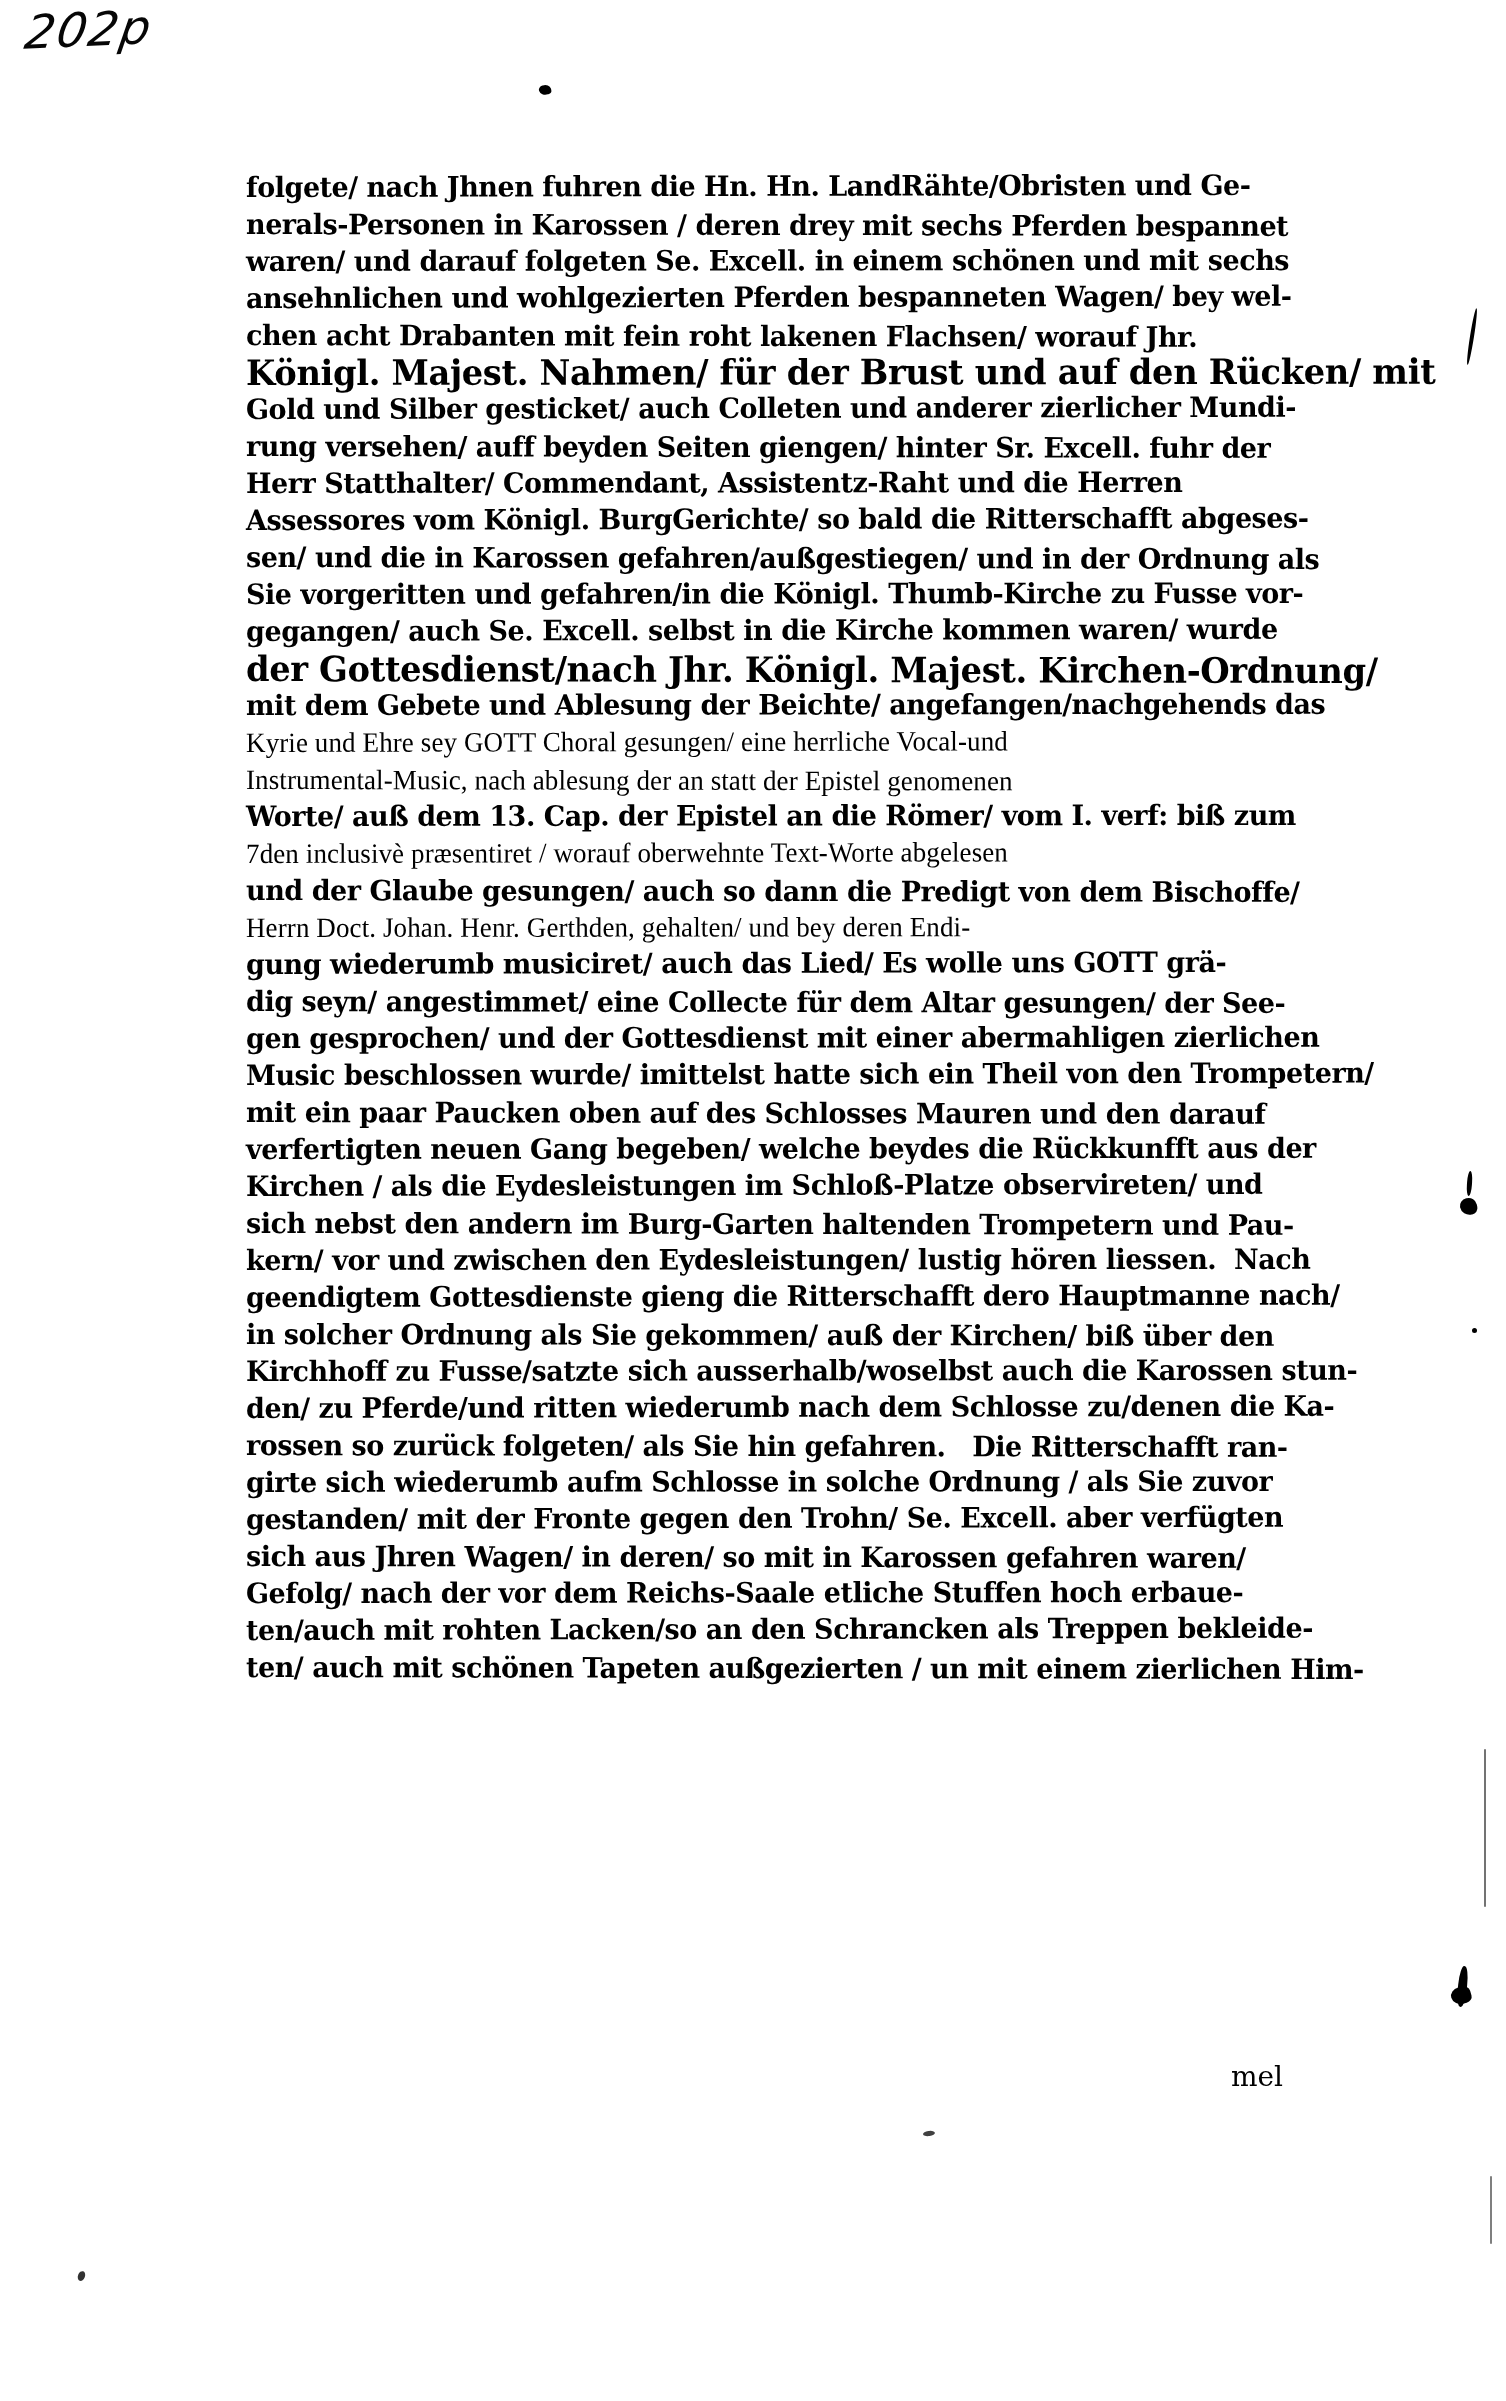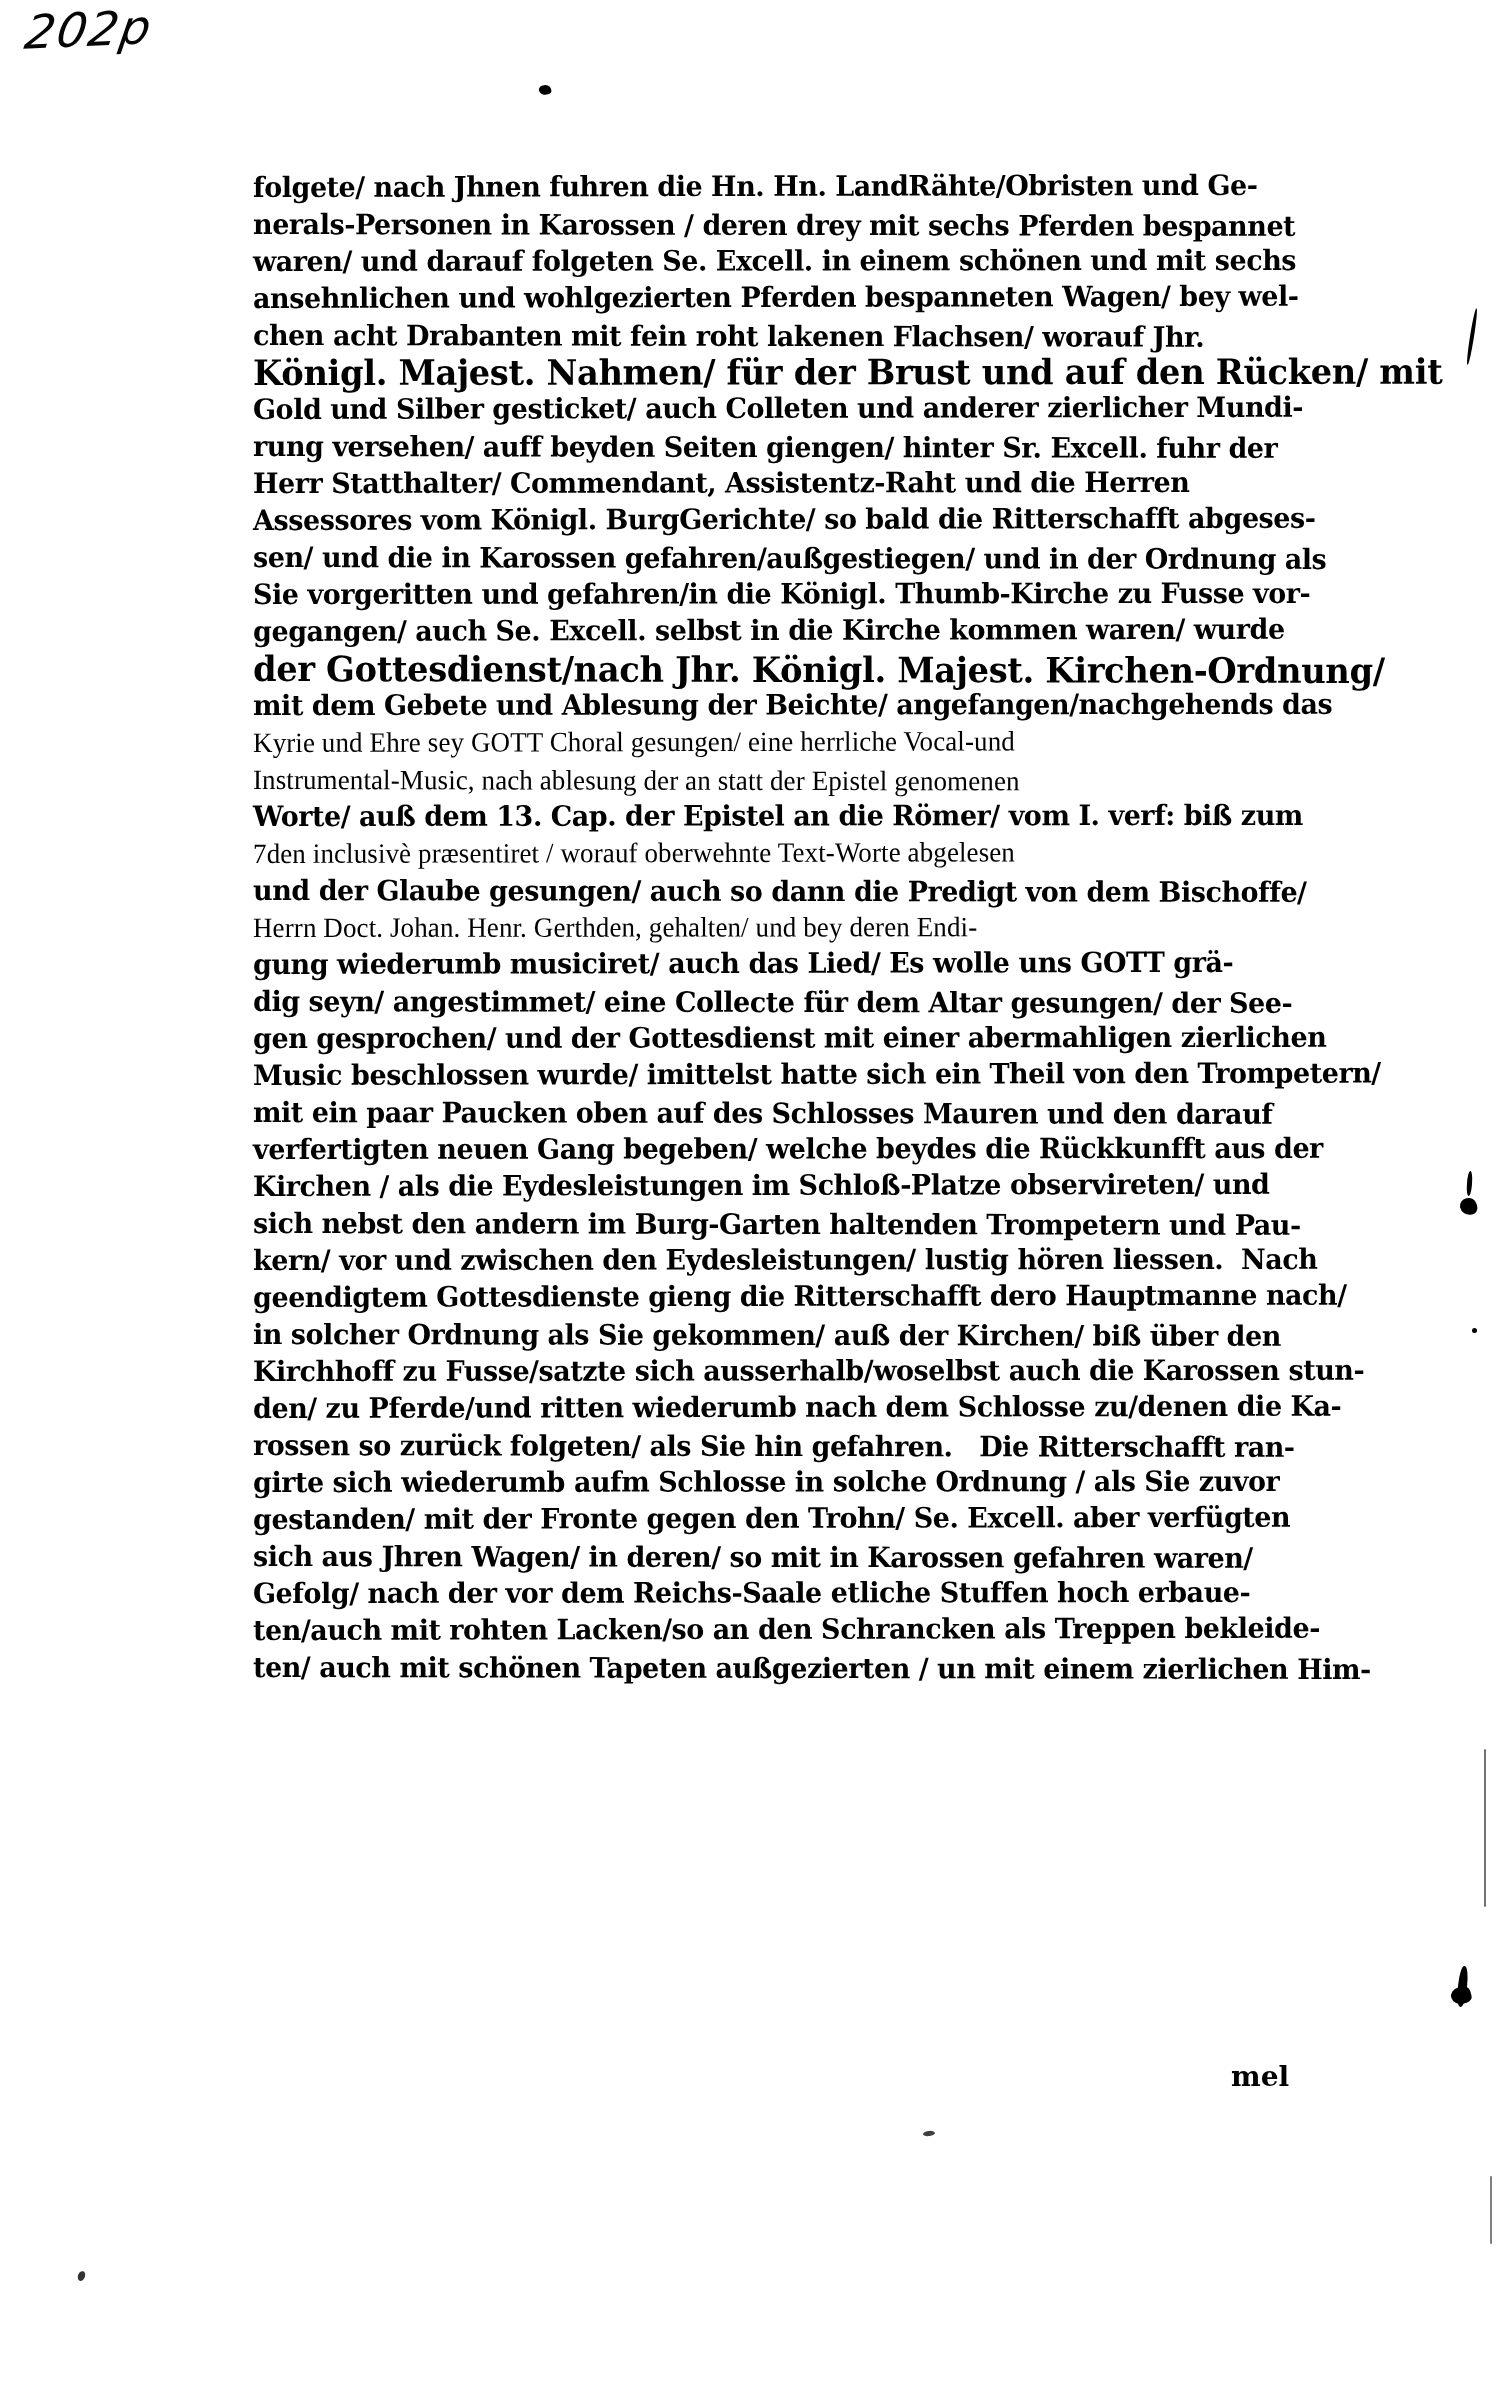--- a/index.html
+++ b/index.html
@@ -39,21 +39,21 @@
     width: 12px;
     height: 9.8px;
     background: #000;
     border-radius: 42% 58% 36% 64%;
     transform: rotate(-18deg);
   }
 
   
   #text-block {
     position: absolute;
-    left: 253px;
+    left: 246px;
     top: 169px;
     width: 1043px;
     color: #000000;
   }
 
   .line {
     display: block;
     white-space: pre;
     font-size: 28px;
     line-height: 37px;
@@ -90,21 +90,21 @@
   .w1 { transform: scaleX(0.965) rotate(-0.12deg); }
   .w2 { transform: scaleX(0.965) rotate(0.10deg); }
   .w3 { transform: scaleX(0.965) rotate(-0.06deg); }
 
   
   #catchword {
     position: absolute;
     left: 1231px;
     top: 2060px;
     font-size: 28px;
-    font-weight: 700;
+    font-weight: 400;
     font-family: "DejaVu Serif", serif;
     color: #000;
   }
 
   
   .artifact {
     position: absolute;
     background: #000;
   }
 

